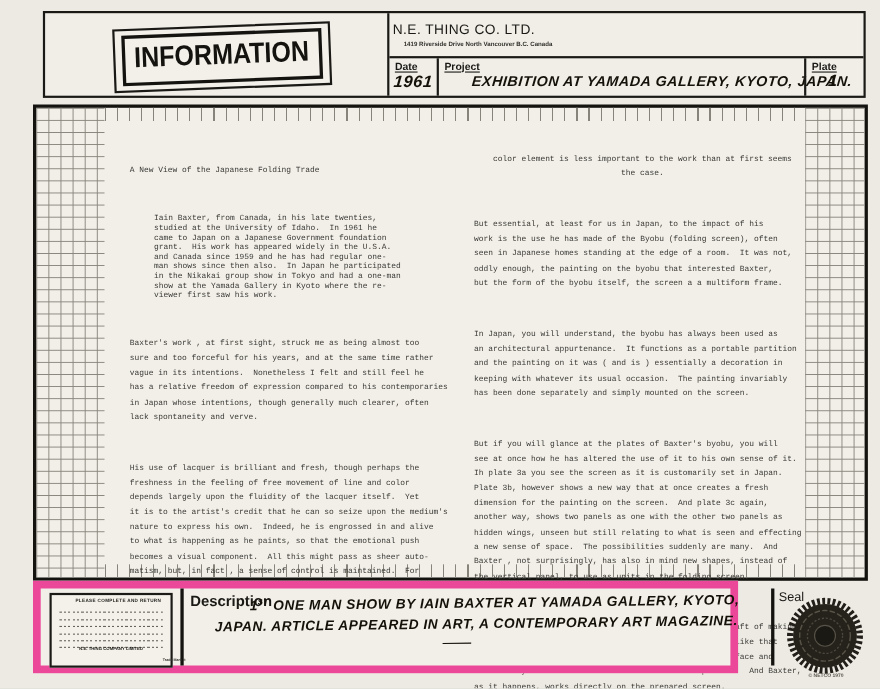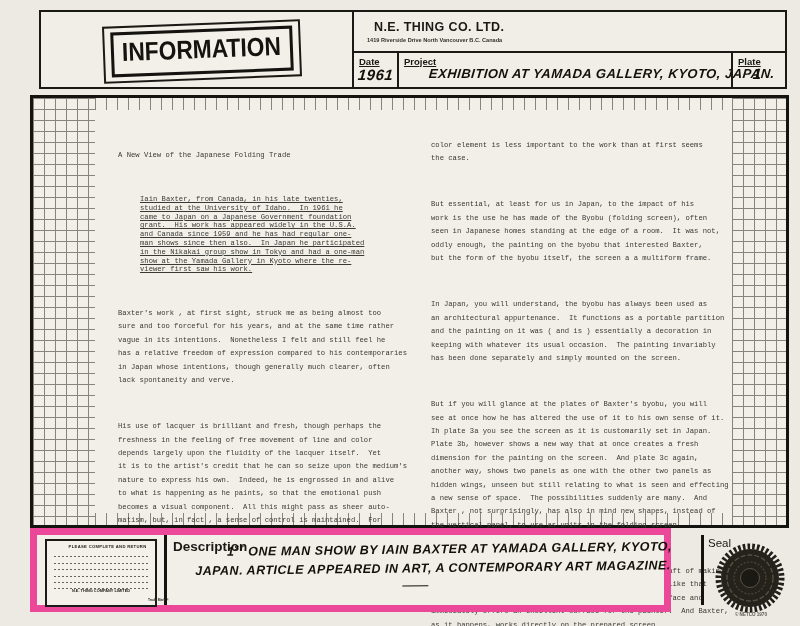--- a/index.html
+++ b/index.html
@@ -9,21 +9,21 @@
   
   .band{position:absolute;left:39px;top:10px;width:748px;height:79px;
         border:2px solid #1b1915;box-sizing:border-box;background:#f0eee7;}
   .logo-cell{position:absolute;left:0;top:0;width:311px;height:100%;}
   .logo-rot{position:absolute;left:62px;top:11px;transform:rotate(-2.2deg);}
   .logo-outer{border:2px solid #1b1915;padding:4px 6px;background:#f2f0e9;}
   .logo-inner{border:3px solid #15130f;padding:3px 7px 5px 7px;}
   .logo-inner svg text{font-family:"Liberation Sans",sans-serif;font-weight:bold;fill:#15130f;}
   .co-cell{position:absolute;left:311px;top:0;right:0;height:100%;border-left:2px solid #1b1915;}
   .co-row1{position:absolute;left:0;top:0;right:0;height:39px;border-bottom:2px solid #1b1915;}
-  .co-name{position:absolute;left:20px;top:8px;font-size:12.5px;font-weight:bold;letter-spacing:.4px;}
+  .co-name{position:absolute;left:3px;top:8px;font-size:12.5px;font-weight:normal;letter-spacing:.4px;}
   .co-addr{position:absolute;left:13px;top:25px;font-size:9px;font-weight:bold;color:#33312c;
            transform:scale(.62);transform-origin:0 0;white-space:nowrap;}
   .co-row2{position:absolute;left:0;top:41px;right:0;bottom:0;}
   .cell-date{position:absolute;left:0;top:0;width:43px;height:100%;border-right:2px solid #1b1915;}
   .cell-project{position:absolute;left:45px;top:0;right:54px;height:100%;}
   .cell-number{position:absolute;right:0;top:0;width:52px;height:100%;border-left:2px solid #1b1915;}
   .fld-label{position:absolute;left:5px;top:3px;font-size:9.5px;font-weight:bold;text-decoration:underline;}
   .hand{font-style:italic;font-weight:700;color:#141109;letter-spacing:.5px;transform:skewX(-5deg);}
   .date-val{position:absolute;left:4px;top:13px;font-size:15px;}
   .project-val{position:absolute;left:30px;top:13px;font-size:13px;white-space:nowrap;}
@@ -41,23 +41,23 @@
   .ticks{position:absolute;left:62px;right:54px;height:12px;
          background:repeating-linear-gradient(90deg,#87857b 0,#87857b 1px,transparent 1px,transparent 11px);}
   .ticks-top{top:0;}
   .ticks-bottom{bottom:0;}
   .col{position:absolute;top:14px;font-family:"Liberation Mono","DejaVu Sans Mono",monospace;
        font-size:7.2px;line-height:13.4px;color:#3b3935;white-space:pre;}
   .col-left{left:85px;width:300px;}
   .col-right{left:398px;width:306px;}
   .byline{margin:0 0 0 8px;}
   .a-title{margin:10px 0 0 0;}
-  .intro{margin:6px 0 0 22px;line-height:8.8px;text-decoration:underline;}
+  .intro{margin:6px 0 0 22px;line-height:8.8px;}
   .para{margin:6px 0 0 0;}
-  .para:first-child{margin-top:0;}
+  .para:first-child{margin-top:0;text-align:center;}
 
   
   .foot{position:absolute;left:30px;top:528px;width:641px;height:84px;
         border:7px solid #ec4899;box-sizing:border-box;background:#f1efe8;}
   .fdiv{position:absolute;top:0;bottom:0;width:3px;background:#15130f;}
   .fd1{left:127px;} .fd2{left:664px;}
   .return-box{position:absolute;left:8px;top:4px;width:112px;height:68px;
               border:2px solid #1c1a16;box-sizing:border-box;background:#f3f1ea;}
   .tinyc{display:block;transform:scale(.6);transform-origin:50% 0;font-weight:bold;
          text-align:center;white-space:nowrap;}

